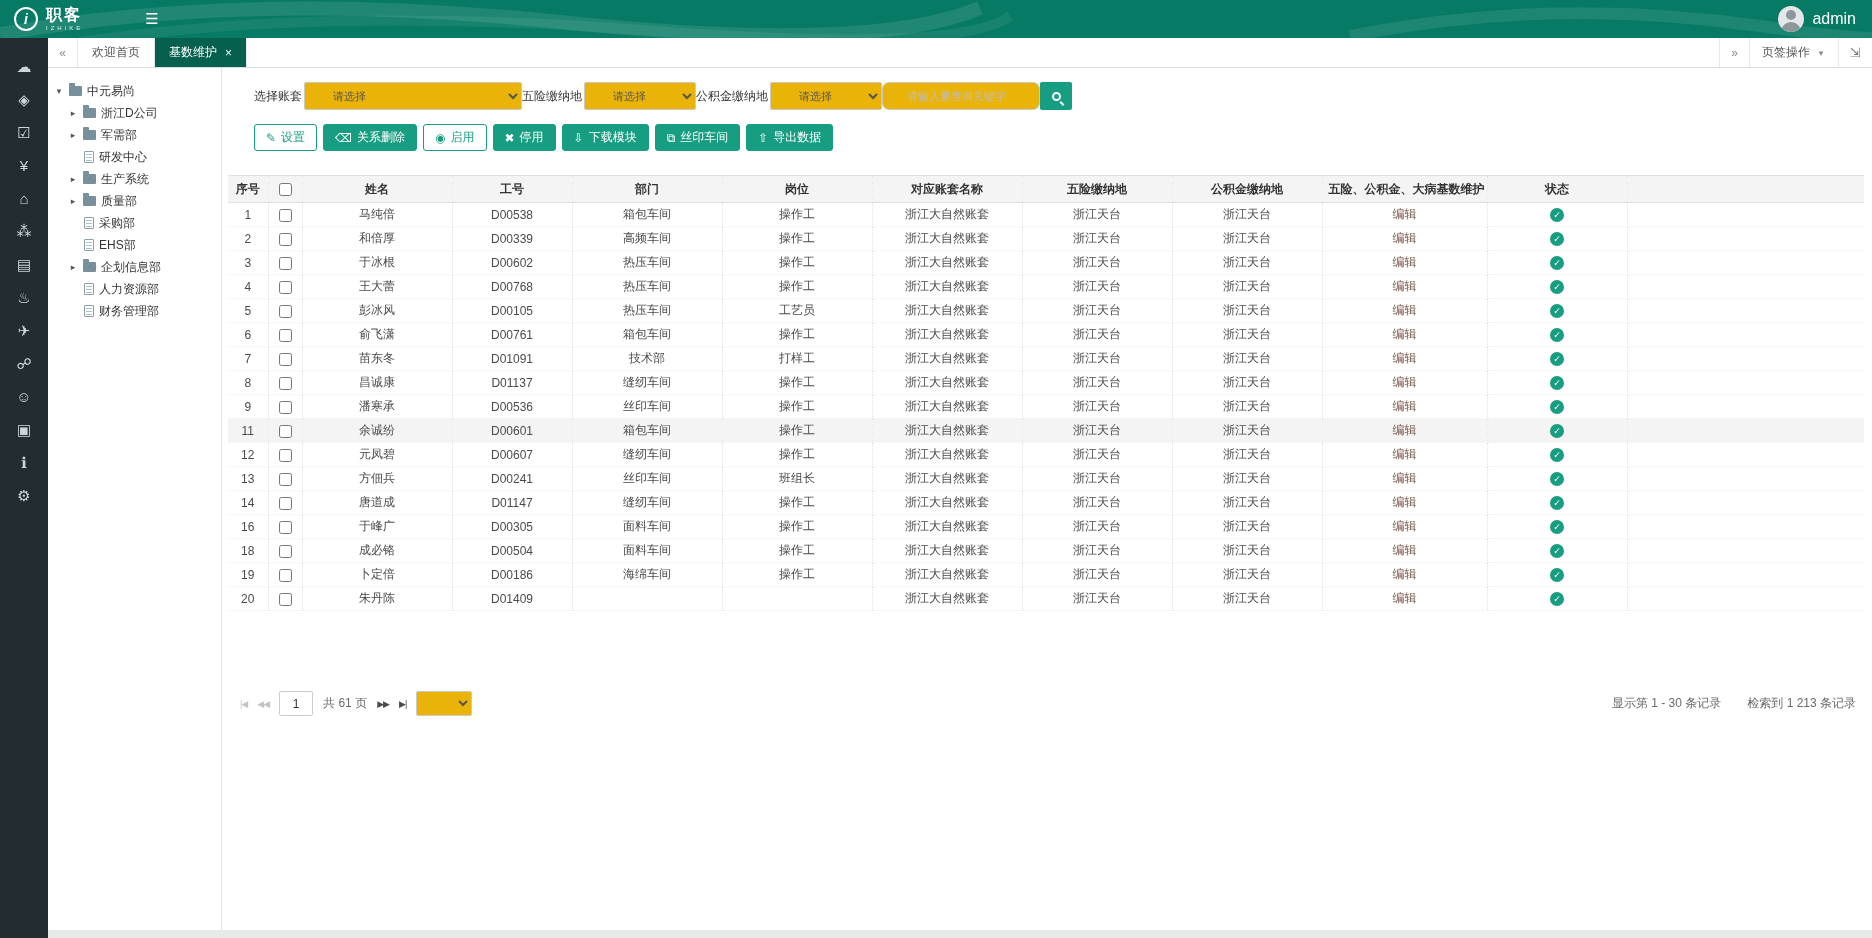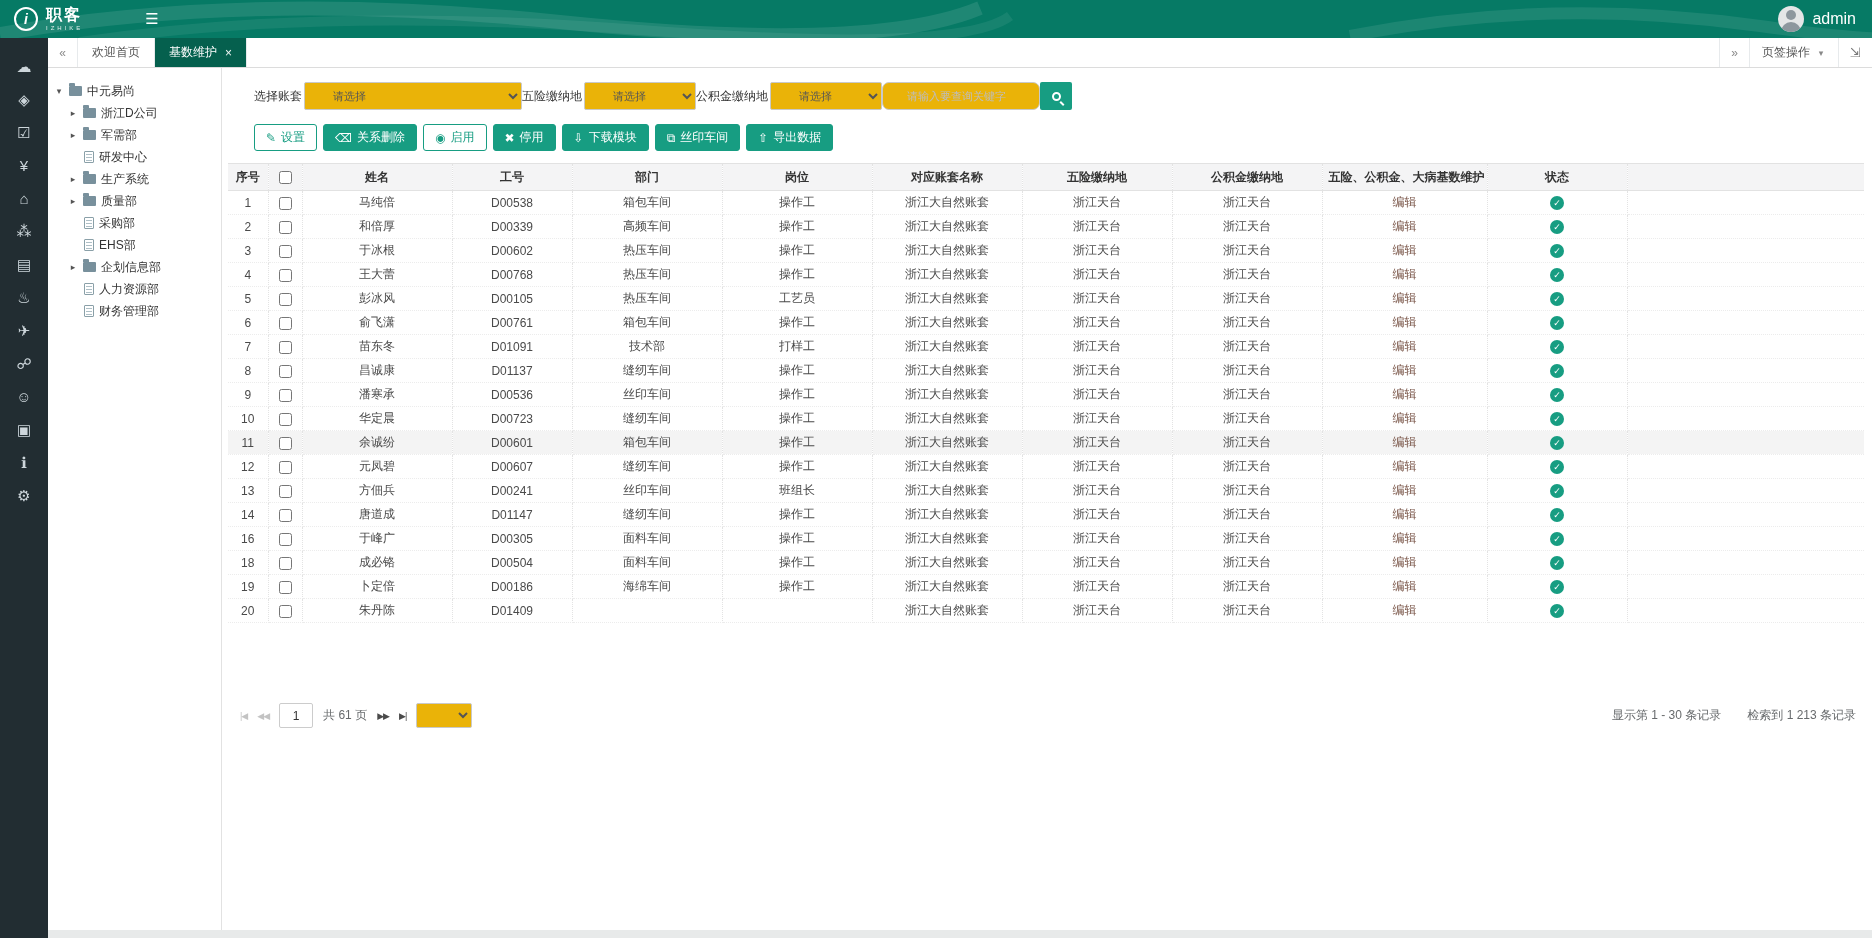--- a/index.html
+++ b/index.html
@@ -60,21 +60,21 @@
 .search-input::placeholder{color:#bdbdbd;}
 .search-btn{width:32px;height:28px;background:var(--primary);border:none;border-radius:2px;display:flex;align-items:center;justify-content:center;cursor:pointer;}
 .mag{width:9px;height:9px;border:2px solid #fff;border-radius:50%;position:relative;display:block;}
 .mag:after{content:"";position:absolute;width:2px;height:5px;background:#fff;transform:rotate(-45deg);left:7px;top:7px;}
 .toolbar{display:flex;gap:6px;margin-top:14px;margin-left:26px;}
 .btn{height:27px;display:flex;align-items:center;gap:5px;padding:0 11px;border-radius:3px;font-size:12px;cursor:pointer;border:1px solid var(--primary);font-family:inherit;}
 .btn.solid{background:var(--primary);color:#fff;}
 .btn.outline{background:#fff;color:var(--primary);}
 .btn .ico{font-size:12px;line-height:1;}
 
-.grid{margin-top:12px;border-collapse:collapse;width:100%;table-layout:fixed;}
+.grid{margin-top:24px;border-collapse:collapse;width:100%;table-layout:fixed;}
 .grid th{background:#f4f4f5;border-top:1px solid #e2e2e2;border-bottom:1px solid #e2e2e2;font-weight:bold;height:27px;padding:2px 6px;color:#333;}
 .grid th,.grid td{border-right:1px dotted #e3e3e3;text-align:center;overflow:hidden;white-space:nowrap;font-size:12px;}
 .grid th:last-child,.grid td:last-child{border-right:none;}
 .grid td{height:24px;padding:2px 6px;border-bottom:1px dotted #ececec;color:#4a4a4a;}
 .grid tr.hl td{background:#f4f4f4;}
 .grid input[type=checkbox]{margin:0;vertical-align:middle;}
 .edit-link{color:var(--edit-link);cursor:pointer;text-decoration:none;}
 .check{display:inline-flex;width:14px;height:14px;border-radius:50%;background:var(--primary);color:#fff;font-size:9px;align-items:center;justify-content:center;line-height:1;}
 
 .pager{display:flex;align-items:center;justify-content:space-between;margin-top:76px;padding:4px 8px 0 12px;color:#676a6c;}
@@ -409,34 +409,20 @@
           <td>D00536</td>
           <td>丝印车间</td>
           <td>操作工</td>
           <td>浙江大自然账套</td>
           <td>浙江天台</td>
           <td>浙江天台</td>
           <td><a class="edit-link">编辑</a></td>
           <td><span class="check">✓</span></td>
           <td></td>
         </tr>
-        <tr>
-          <td>10</td>
-          <td><input type="checkbox" style=""></td>
-          <td>华定晨</td>
-          <td>D00723</td>
-          <td>缝纫车间</td>
-          <td>操作工</td>
-          <td>浙江大自然账套</td>
-          <td>浙江天台</td>
-          <td>浙江天台</td>
-          <td><a class="edit-link">编辑</a></td>
-          <td><span class="check">✓</span></td>
-          <td></td>
-        </tr>
         <tr class="hl">
           <td>11</td>
           <td><input type="checkbox" style=""></td>
           <td>余诚纷</td>
           <td>D00601</td>
           <td>箱包车间</td>
           <td>操作工</td>
           <td>浙江大自然账套</td>
           <td>浙江天台</td>
           <td>浙江天台</td>

